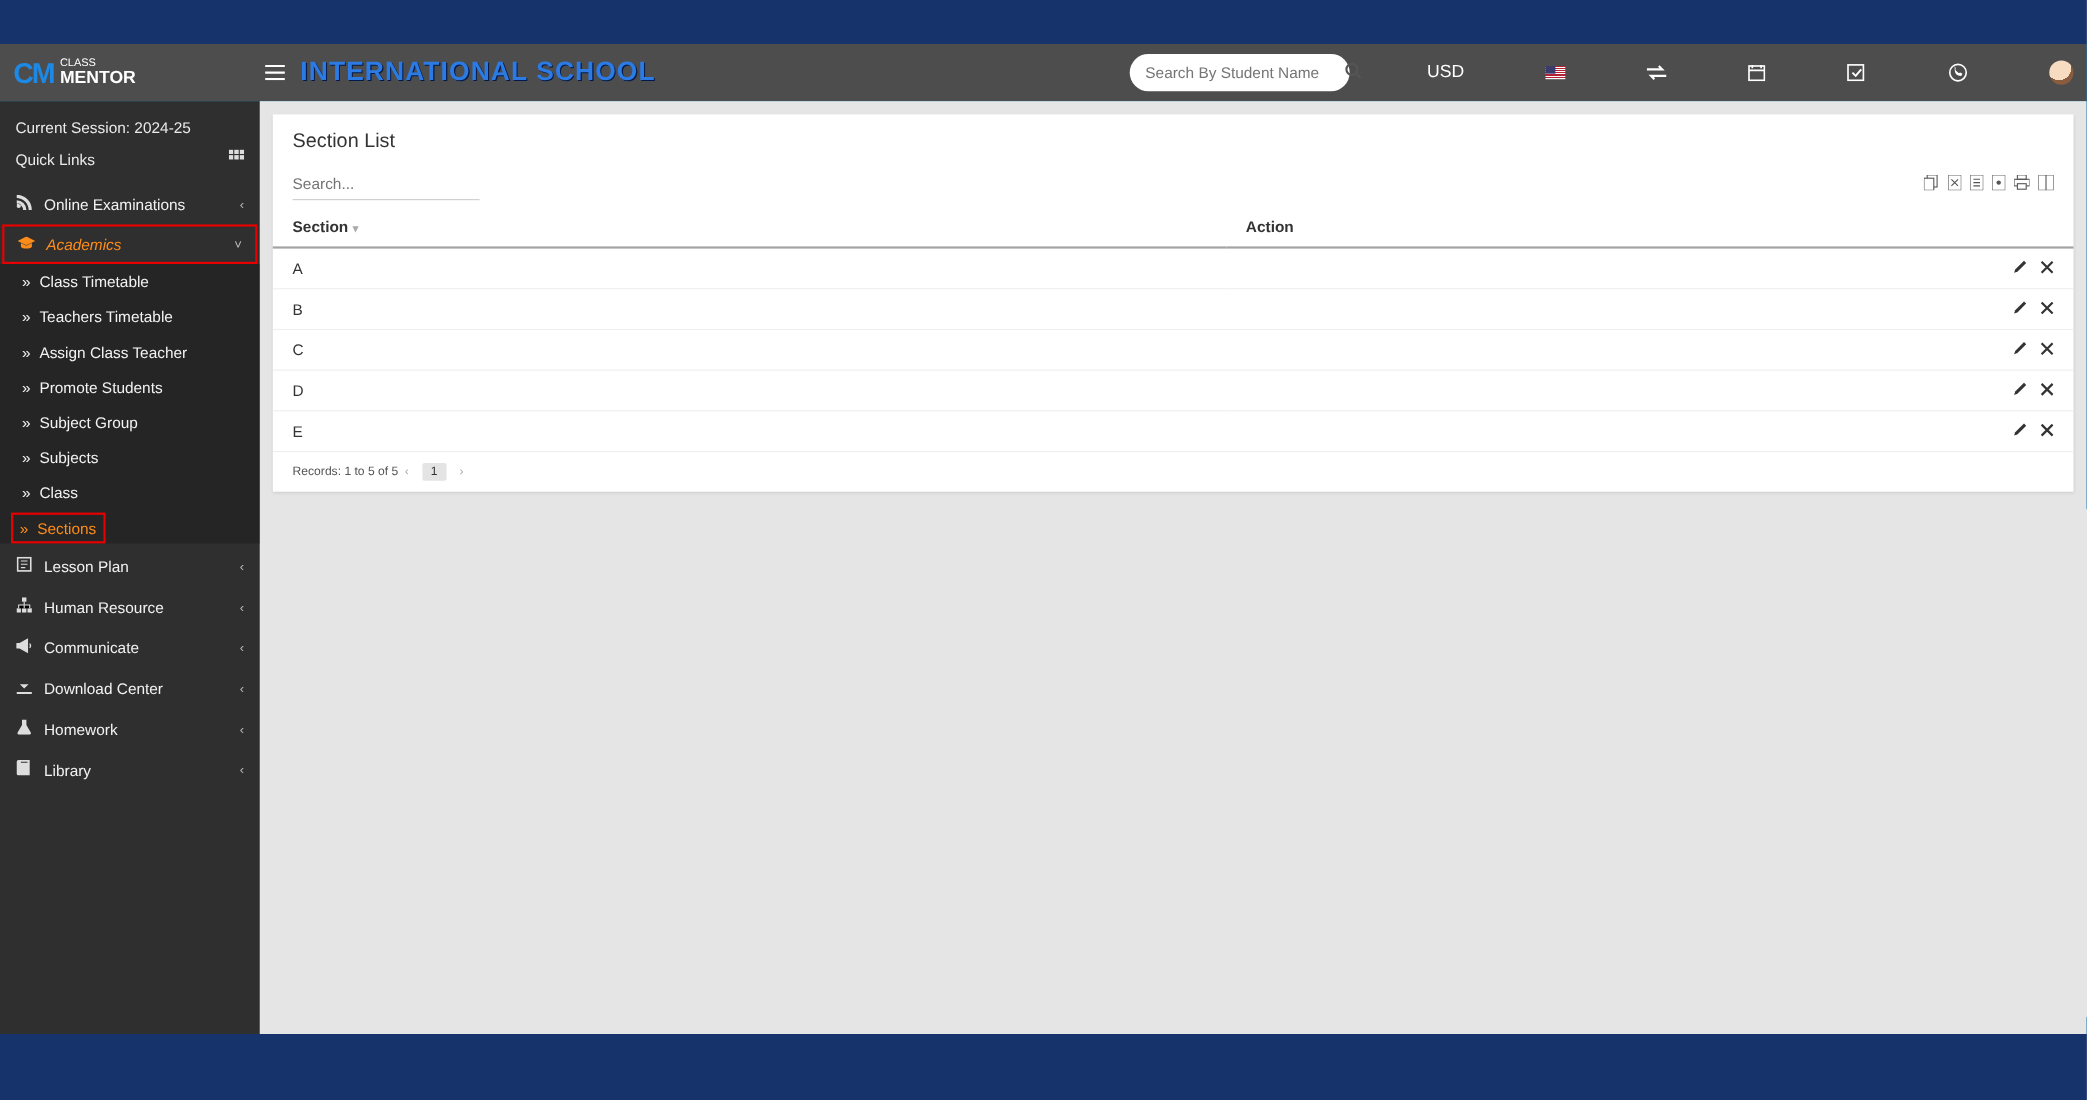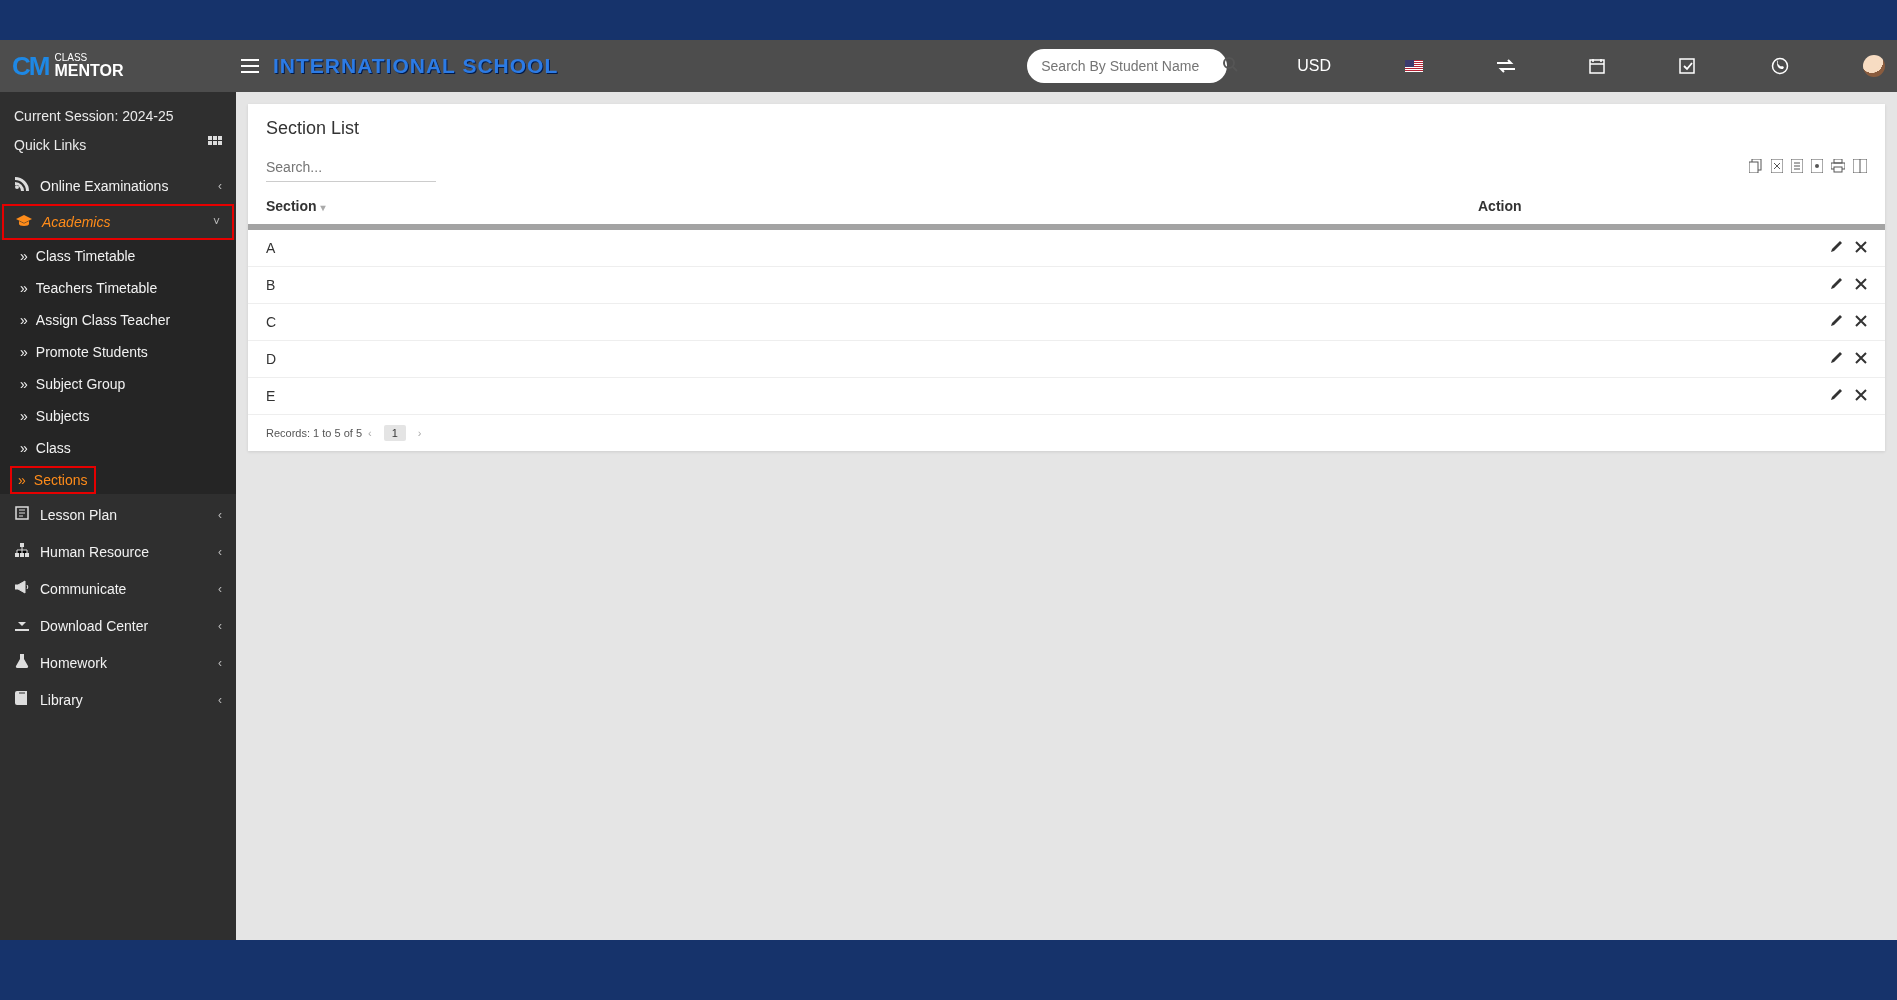--- a/index.html
+++ b/index.html
@@ -7,21 +7,21 @@
   .outer { width: 1897px; height: 1000px; background: #16336b; padding-top: 40px; padding-bottom: 60px; }
   .app-shell { background: #0ea5e9; height: calc(1000px - 100px); position: relative; }
   
   
   .topbar { height: 52px; background: #4d4d4d; color: #fff; display: flex; align-items: center; padding: 0 12px; }
   .topbar .logo { width: 185px; display:flex; align-items:center; gap:6px; }
   .logo-mark { font-weight: 900; font-size: 26px; color:#1e88e5; letter-spacing:-2px;}
   .logo-text { font-size:10px; line-height:1; color:#fff; display:flex; flex-direction:column; }
   .logo-text b { font-size:16px; }
   .topbar .hamburger { margin-right:14px; cursor:pointer; }
-  .topbar .school-name { font-size:21px; font-weight:700; color:#2c7be5; text-shadow:1px 1px 0 #001a4a; letter-spacing:1px; }
+  .topbar .school-name { font-size:24px; font-weight:700; color:#2c7be5; text-shadow:1px 1px 0 #001a4a; letter-spacing:1px; }
   .topbar .grow { flex:1; }
   .topbar .search-wrap { background:#fff; border-radius:20px; height:34px; display:flex; align-items:center; padding:0 14px; width:200px; }
   .topbar .search-wrap input { border:none; outline:none; flex:1; font-size:14px; color:#333; }
   .topbar .search-icon { color:#555; cursor:pointer; }
   .topbar .top-icons { display:flex; align-items:center; gap:30px; margin-left:26px; color:#fff; }
   .top-icon { cursor:pointer; display:flex; align-items:center;margin-left:44px; }
   .avatar { width:22px; height:22px; border-radius:50%; background: radial-gradient(circle at 40% 30%, #f7dcc2 0 55%, #8a5c3e 56%); display:inline-block; }
   .flag { width:18px; height:12px; background:linear-gradient(#b22234 0 8%, #fff 8% 16%, #b22234 16% 24%, #fff 24% 32%, #b22234 32% 40%, #fff 40% 48%, #b22234 48% 56%, #fff 56% 64%, #b22234 64% 72%, #fff 72% 80%, #b22234 80% 88%, #fff 88% 100%); position:relative; }
   .flag::before { content:""; position:absolute; top:0; left:0; width:9px; height:7px; background:#3c3b6e; }
 
@@ -58,22 +58,22 @@
   .card-left input[type=text] { width:100%; height:30px; border:1px solid #4a90d9; outline:none; padding:0 8px; margin-top:6px; font-size:14px; }
   .btn-save { float:right; background:#777; color:#fff; border:none; padding:8px 18px; font-size:14px; margin-top:40px; cursor:pointer; border-radius:2px; }
   
   
   .toolbar-row { display:flex; justify-content:space-between; align-items:center; padding:0 18px 6px 18px; }
   .toolbar-row input { border:none; border-bottom:1px solid #ccc; outline:none; padding:6px 0; width:170px; font-size:14px; color:#333; }
   .export-icons { display:flex; gap:8px; color:#555; }
   .export-icons span { cursor:pointer; font-size:14px; }
   
   table { width:100%; border-collapse:collapse; }
-  thead th { text-align:left; padding:10px 18px; font-size:14px; font-weight:600; color:#333; border-bottom:6px solid #a3a3a3; }
-  thead th:last-child { text-align:center; }
+  thead th { text-align:left; padding:10px 18px; font-size:14px; font-weight:600; color:#333; border-bottom:2px solid #a3a3a3; }
+  thead th:last-child { text-align:left; }
   tbody td { padding:10px 18px; font-size:14px; color:#333; border-bottom:1px solid #eee; }
   tbody td:last-child { text-align:right; }
   .row-actions span { cursor:pointer; margin-left:12px; color:#444; font-size:14px; }
   .sort-ind { font-size:10px; color:#aaa; margin-left:4px; }
   
   .table-footer { display:flex; align-items:center; padding:10px 18px; font-size:11px; color:#555; }
   .pager { display:flex; align-items:center; gap:6px; }
   .pager .pg-btn { color:#aaa; cursor:pointer; padding:2px 6px; }
   .pager .pg-cur { background:#e4e4e4; padding:2px 8px; border-radius:2px; color:#333; }
 

